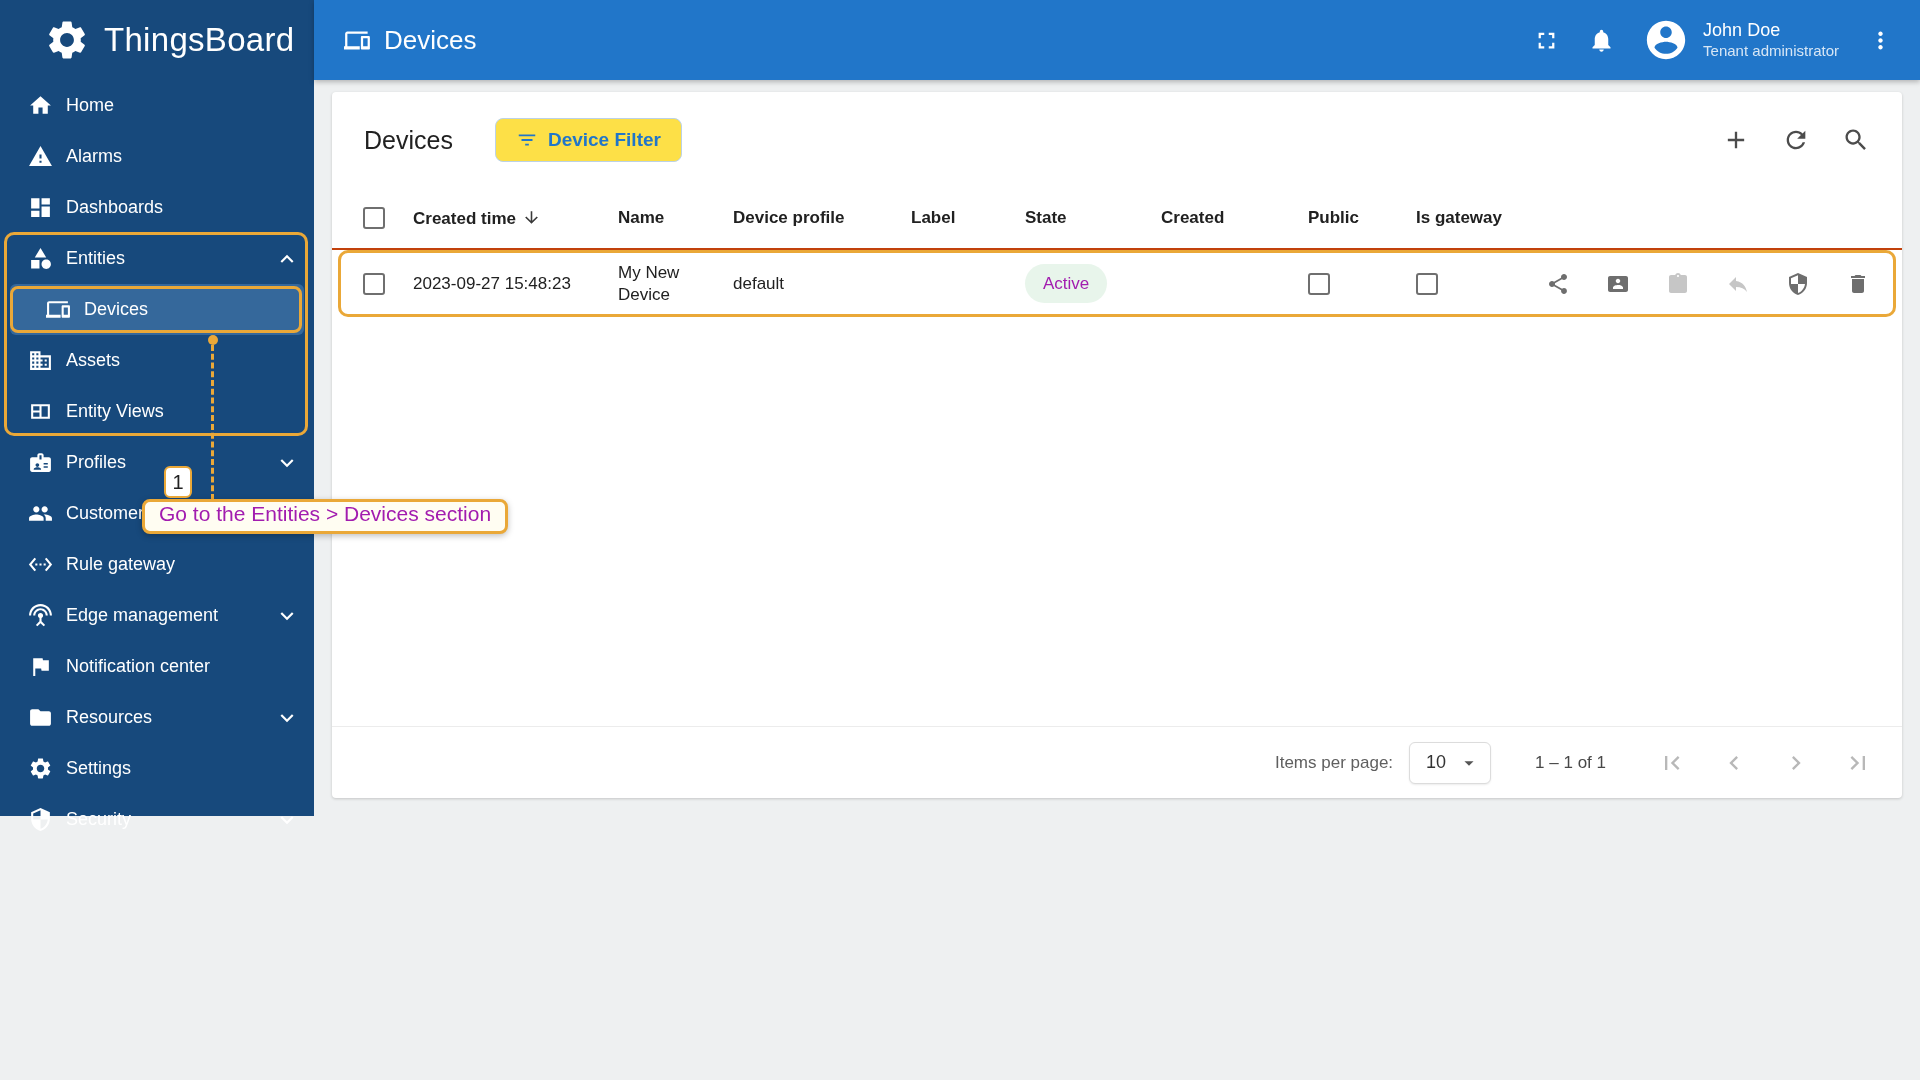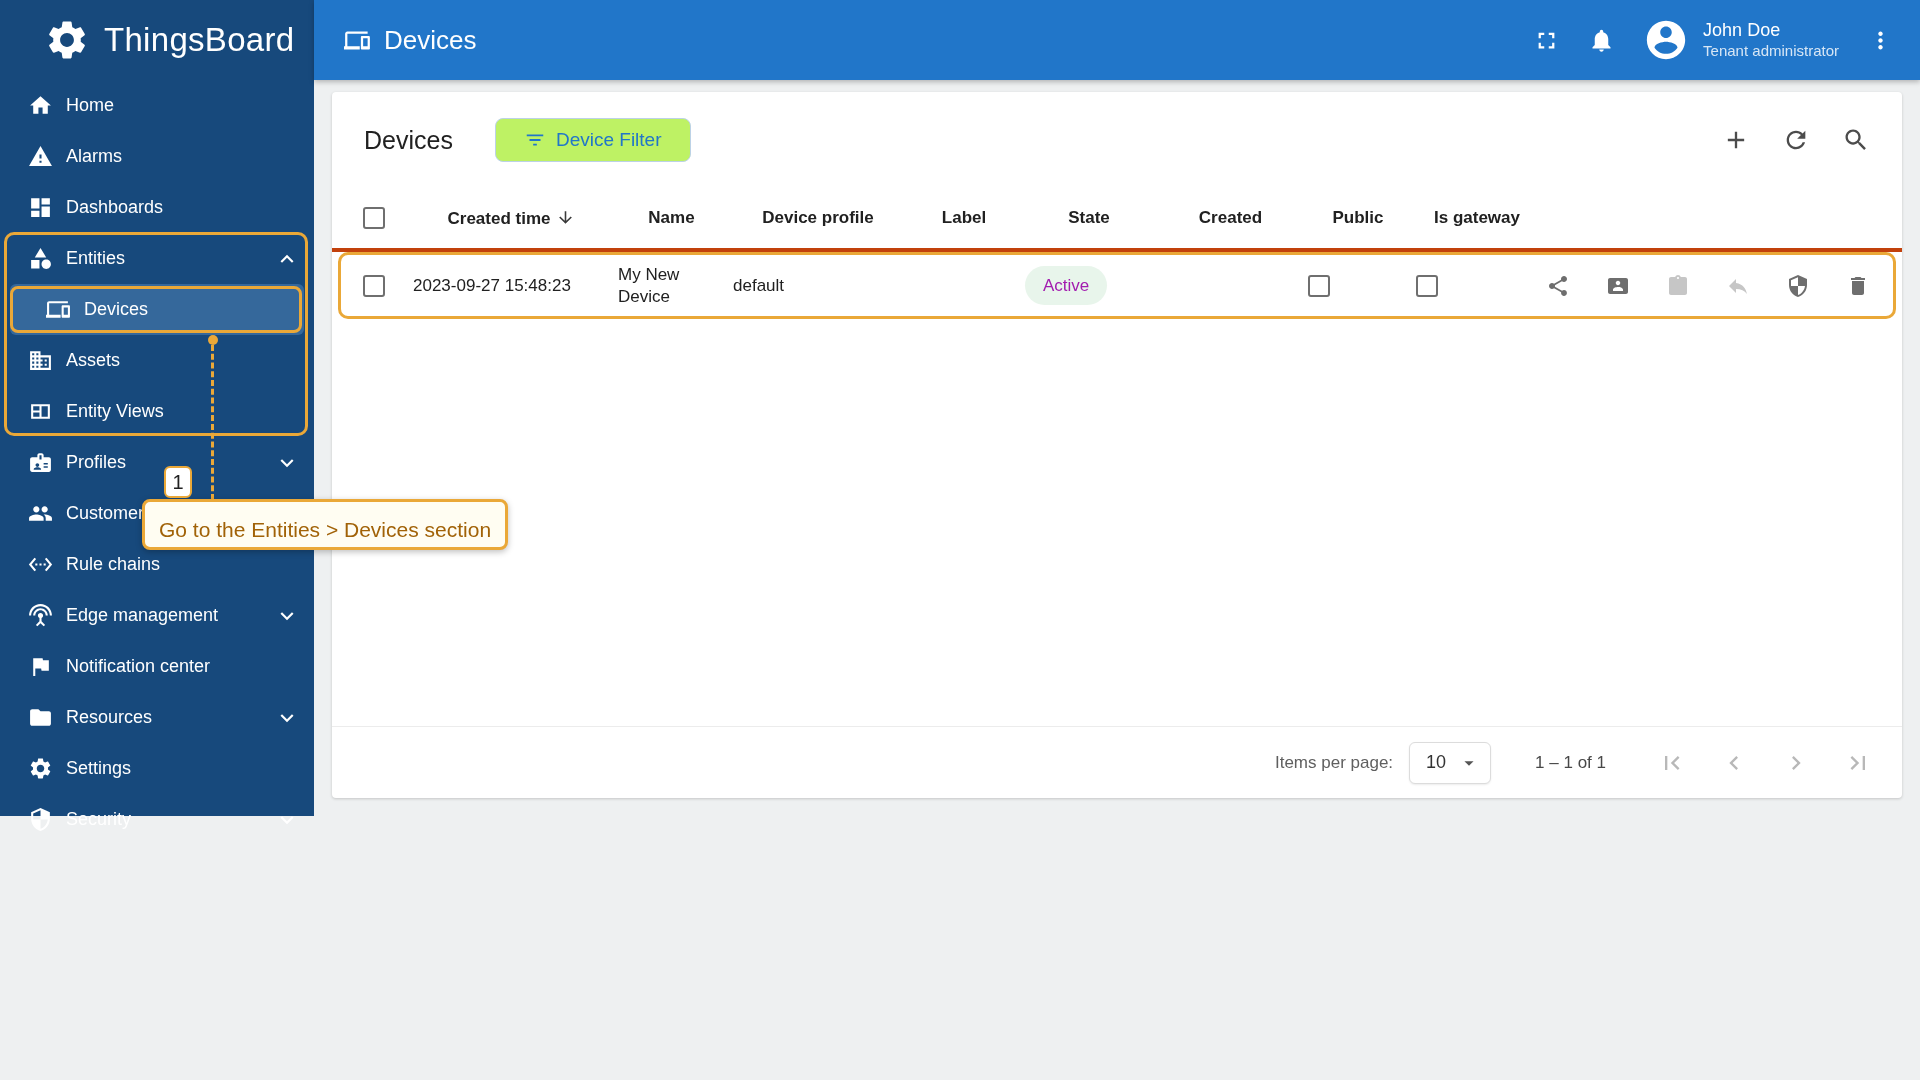--- a/index.html
+++ b/index.html
@@ -29,30 +29,30 @@
   .avatar-ic { width:46px; height:46px; }
   .user-block { display:flex; flex-direction:column; line-height:1.25; margin-left:-14px; }
   .user-name { font-size:18px; }
   .user-role { font-size:15px; color:rgba(255,255,255,.82); }
 
   .content { flex:1; padding:12px 18px 18px; display:flex; min-height:0; }
   .card { background:#fff; flex:1; border-radius:4px; box-shadow:0 1px 3px rgba(0,0,0,.18); display:flex; flex-direction:column; overflow:hidden; }
 
   .card-header { height:96px; flex:0 0 96px; display:flex; align-items:center; gap:42px; padding:0 32px; }
   .page-title { font-size:25px; font-weight:500; color:#212121; }
-  .filter-btn { display:flex; align-items:center; gap:10px; border:1px solid #bcd2e6; border-radius:8px; padding:10px 28px; color:var(--topbar); font-size:19px; font-weight:400; background:#bef264; cursor:pointer; }
+  .filter-btn { display:flex; align-items:center; gap:10px; border:1px solid #bcd2e6; border-radius:8px; padding:10px 20px; color:var(--topbar); font-size:19px; font-weight:700; background:#fde047; cursor:pointer; }
   .fbtn-ic { width:22px; height:22px; }
   .header-icons { margin-left:auto; display:flex; gap:32px; color:#4c4c4c; align-items:center; }
   .hic { width:28px; height:28px; cursor:pointer; }
 
   .grid-row { display:grid; grid-template-columns:64px 205px 115px 178px 114px 136px 147px 108px 130px 1fr;
               align-items:center; margin:0 6px; border:3px solid transparent; }
   .grid-row > div { padding-left:8px; }
   .cell-cb { padding-left:22px !important; }
-  .thead-wrap { border-bottom:4px solid #c2410c;text-align:center; }
+  .thead-wrap { border-bottom:2px solid #c2410c; }
   .thead { height:60px; font-size:17px; font-weight:700; color:#212121; }
   .trow { height:67px; font-size:17px; color:#212121; line-height:1.25; }
   .trow.highlight { border-color:var(--accent); border-radius:10px; }
   .checkbox { width:22px; height:22px; border:2px solid #6f6f6f; border-radius:3px; background:#fff; cursor:pointer; }
   .sort-ic { display:inline-block; vertical-align:-3px; width:19px; height:19px; color:#3a3a3a; margin-left:6px; }
   .state-pill { display:inline-block; background:#e8f5eb; color:#a21caf; padding:9px 18px; border-radius:20px; }
   .actions { display:flex; gap:36px; justify-content:flex-end; padding-right:26px !important; color:#6e6e6e; }
   .aic { width:24px; height:24px; cursor:pointer; }
   .aic.disabled { color:#c6c6c6; }
 
@@ -64,21 +64,21 @@
   .pg-nav { display:flex; gap:34px; margin-left:52px; color:#b8b8b8; }
   .pic { width:28px; height:28px; cursor:pointer; }
 
   
   .ann { position:absolute; pointer-events:none; z-index:60; }
   .ann-entities { left:4px; top:232px; width:304px; height:204px; border:3px solid var(--accent); border-radius:10px; }
   .ann-devices { left:10px; top:286px; width:292px; height:47px; border:3px solid var(--accent); border-radius:8px; }
   .ann-dot { left:208px; top:335px; width:10px; height:10px; border-radius:50%; background:var(--accent); }
   .ann-line { left:211px; top:345px; height:155px; width:0; border-left:3px dashed var(--accent); }
   .ann-badge { left:164px; top:466px; width:28px; height:32px; background:#fff; border:2px solid var(--accent); border-radius:6px; color:#222; font-size:20px; display:flex; align-items:center; justify-content:center; z-index:61; }
-  .ann-tooltip { left:142px; top:499px; background:#fffdf2; border:3px solid var(--accent); border-radius:8px; padding:16px 14px 5px; font-size:21px; color:#a16207; white-space:nowrap; box-shadow:0 2px 6px rgba(0,0,0,.25); }
+  .ann-tooltip { left:142px; top:499px; background:#fffdf2; border:3px solid var(--accent); border-radius:8px; padding:0 14px 5px; font-size:21px; color:#a21caf; white-space:nowrap; box-shadow:0 2px 6px rgba(0,0,0,.25); }
 </style>
 </head>
 <body>
 
 <div class="page">
 
   <aside class="sidebar">
     <div class="logo-row">
       <svg class="logo-ic" viewBox="0 0 24 24" fill="#fff">
           <path d="M19.14 12.94c.04-.3.06-.61.06-.94 0-.32-.02-.64-.07-.94l2.03-1.58c.18-.14.23-.41.12-.61l-1.92-3.32c-.12-.22-.37-.29-.59-.22l-2.39.96c-.5-.38-1.03-.7-1.62-.94l-.36-2.54c-.04-.24-.24-.41-.48-.41h-3.84c-.24 0-.43.17-.47.41l-.36 2.54c-.59.24-1.13.57-1.62.94l-2.39-.96c-.22-.08-.47 0-.59.22L2.74 8.87c-.12.21-.08.47.12.61l2.03 1.58c-.05.3-.09.63-.09.94s.02.64.07.94l-2.03 1.58c-.18.14-.23.41-.12.61l1.92 3.32c.12.22.37.29.59.22l2.39-.96c.5.38 1.03.7 1.62.94l.36 2.54c.05.24.24.41.48.41h3.84c.24 0 .44-.17.47-.41l.36-2.54c.59-.24 1.13-.56 1.62-.94l2.39.96c.22.08.47 0 .59-.22l1.92-3.32c.12-.22.07-.47-.12-.61l-2.01-1.58zM12 15.6c-1.98 0-3.6-1.62-3.6-3.6s1.62-3.6 3.6-3.6 3.6 1.62 3.6 3.6-1.62 3.6-3.6 3.6z"></path>
@@ -144,21 +144,21 @@
       <div class="nav-item">
         <svg class="ni" viewBox="0 0 24 24" fill="currentColor">
             <path d="M16 11c1.66 0 2.99-1.34 2.99-3S17.66 5 16 5c-1.66 0-3 1.34-3 3s1.34 3 3 3zm-8 0c1.66 0 2.99-1.34 2.99-3S9.66 5 8 5C6.34 5 5 6.34 5 8s1.34 3 3 3zm0 2c-2.33 0-7 1.17-7 3.5V19h14v-2.5c0-2.33-4.67-3.5-7-3.5zm8 0c-.29 0-.62.02-.97.05 1.16.84 1.97 1.97 1.97 3.45V19h6v-2.5c0-2.33-4.67-3.5-7-3.5z"></path>
           </svg>
         <span>Customers</span>
       </div>
       <div class="nav-item">
         <svg class="ni" viewBox="0 0 24 24" fill="currentColor">
             <path d="M7.77 6.76 6.23 5.48.82 12l5.41 6.52 1.54-1.28L3.42 12l4.35-5.24zM7 13h2v-2H7v2zm10-2h-2v2h2v-2zm-6 2h2v-2h-2v2zm6.77-7.52-1.54 1.28L20.58 12l-4.35 5.24 1.54 1.28L23.18 12l-5.41-6.52z"></path>
           </svg>
-        <span>Rule chains</span>
+        <span>Rule gateway</span>
       </div>
       <div class="nav-item">
         <svg class="ni" viewBox="0 0 24 24" fill="currentColor">
             <path d="M12 5c-3.87 0-7 3.13-7 7h2c0-2.76 2.24-5 5-5s5 2.24 5 5h2c0-3.87-3.13-7-7-7zm1 9.29c.88-.39 1.5-1.26 1.5-2.29 0-1.38-1.12-2.5-2.5-2.5S9.5 10.62 9.5 12c0 1.02.62 1.9 1.5 2.29v3.3L7.59 21 9 22.41l3-3 3 3L16.41 21 13 17.59v-3.3zM12 1C5.93 1 1 5.93 1 12h2c0-4.97 4.03-9 9-9s9 4.03 9 9h2c0-6.07-4.93-11-11-11z"></path>
           </svg>
         <span>Edge management</span>
         <svg class="chev" viewBox="0 0 24 24" fill="currentColor">
             <path d="M16.59 8.59 12 13.17 7.41 8.59 6 10l6 6 6-6z"></path>
           </svg>
       </div>

